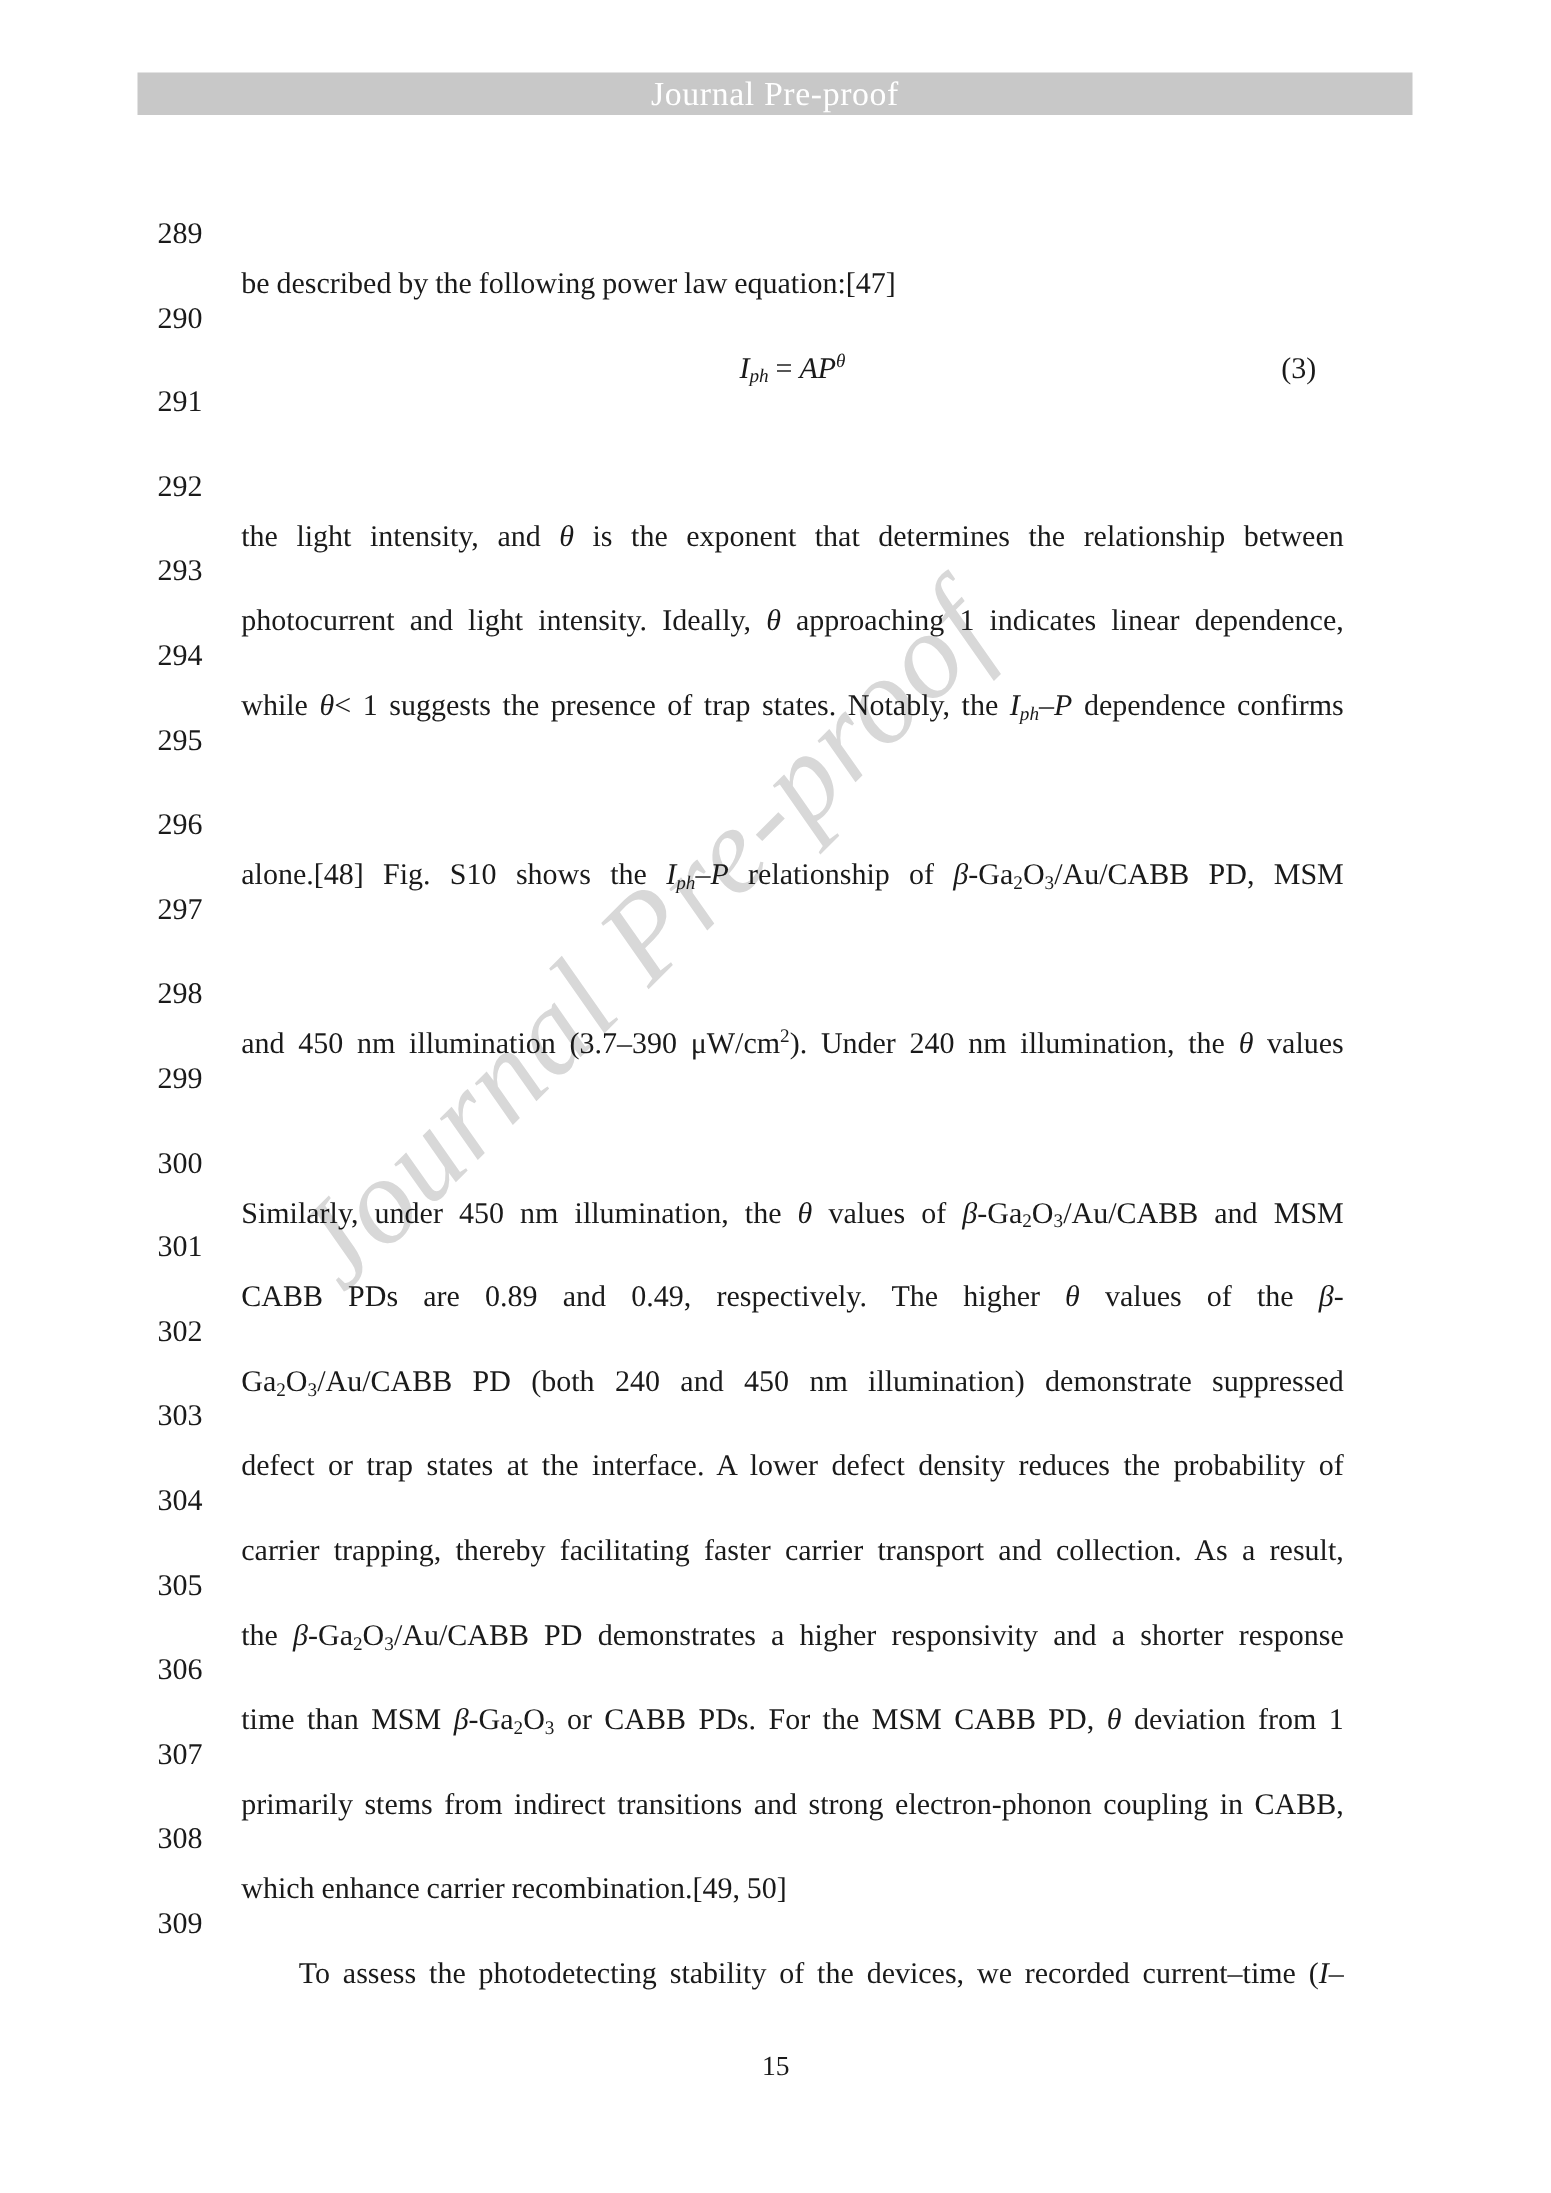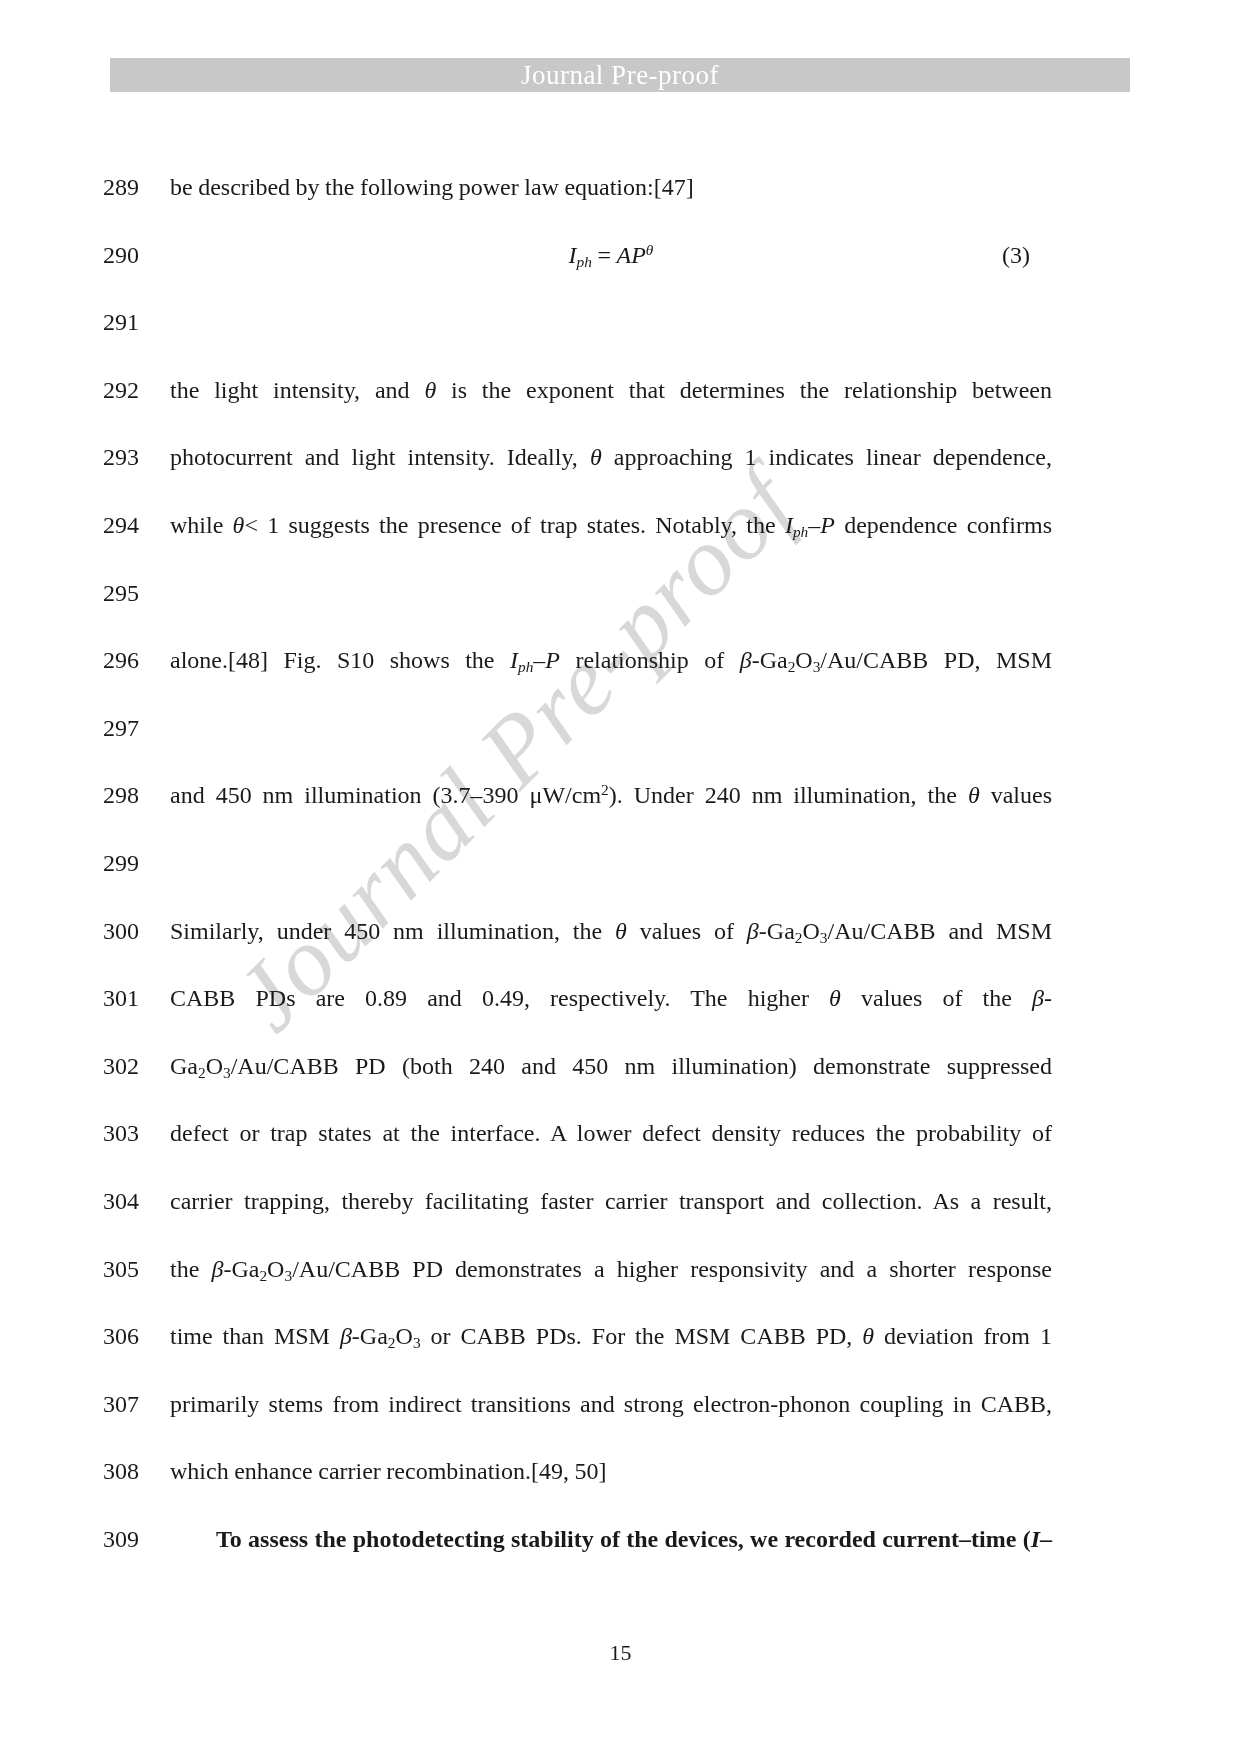--- a/index.html
+++ b/index.html
@@ -25,24 +25,24 @@
   .watermark{
     position:absolute;left:515px;top:750px;
     transform:translate(-50%,-50%) rotate(-45deg);
     font-size:98px;font-style:italic;letter-spacing:2px;
     color:var(--watermark);white-space:nowrap;
     z-index:0;pointer-events:none;
   }
 
   .mbody{position:absolute;left:0;top:172px;right:0;z-index:1;}
   .line{height:67.6px;display:flex;align-items:flex-start;padding-left:103px;font-size:24px;line-height:30px;}
-  .num{width:67px;flex:none;}
-  .text{width:882px;flex:none;word-spacing:-0.5px;}
+  .num{width:67px;flex:none;margin-left:23px;}
+  .text{width:882px;flex:none;word-spacing:-0.5px;margin-top:40px;}
   .text.j{text-align:justify;text-align-last:justify;}
-  .text.indent{text-indent:46px;font-weight:bold;}
+  .text.indent{text-indent:46px;}
   .eqrow .text{text-align:center;text-align-last:center;position:relative;}
   .eqnum{position:absolute;right:22px;top:0;}
   .it{font-style:italic;}
   sub,sup{font-size:64%;line-height:0;}
   sub{vertical-align:-0.25em;}
   sup{vertical-align:0.55em;}
 
   .pagenum{
     position:absolute;left:0;top:1640px;width:100%;
     text-align:center;font-size:22px;z-index:1;

